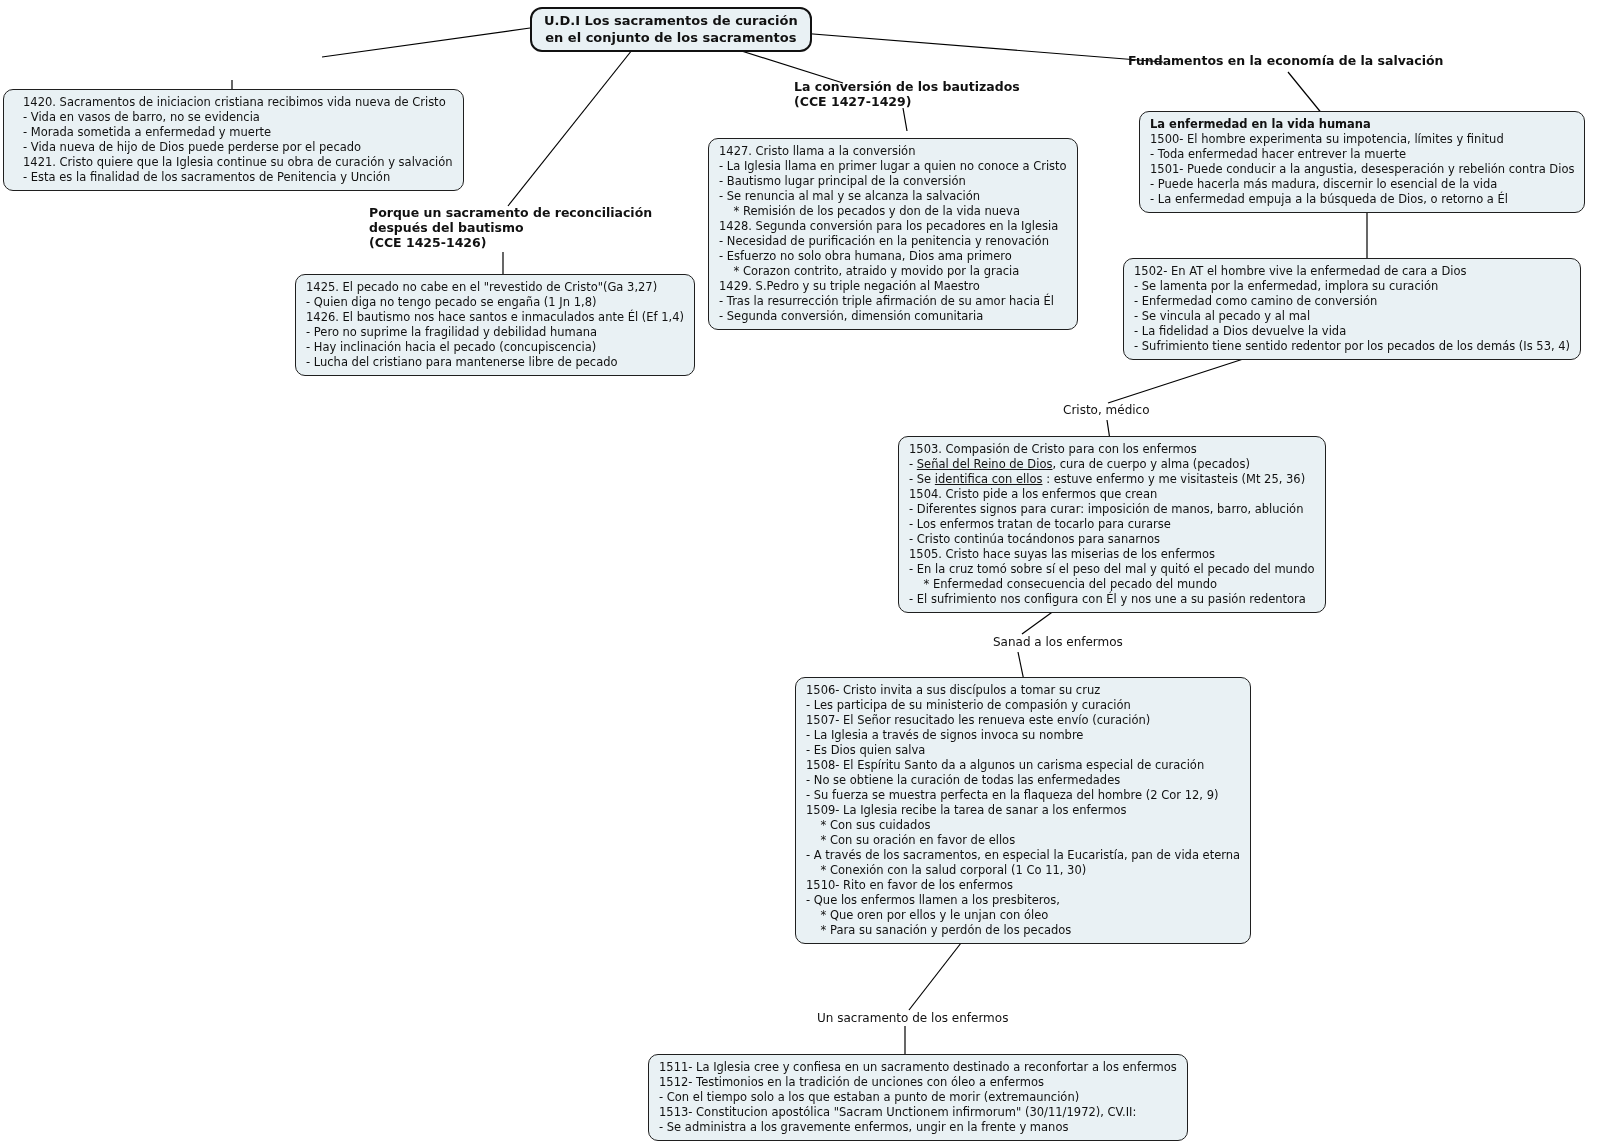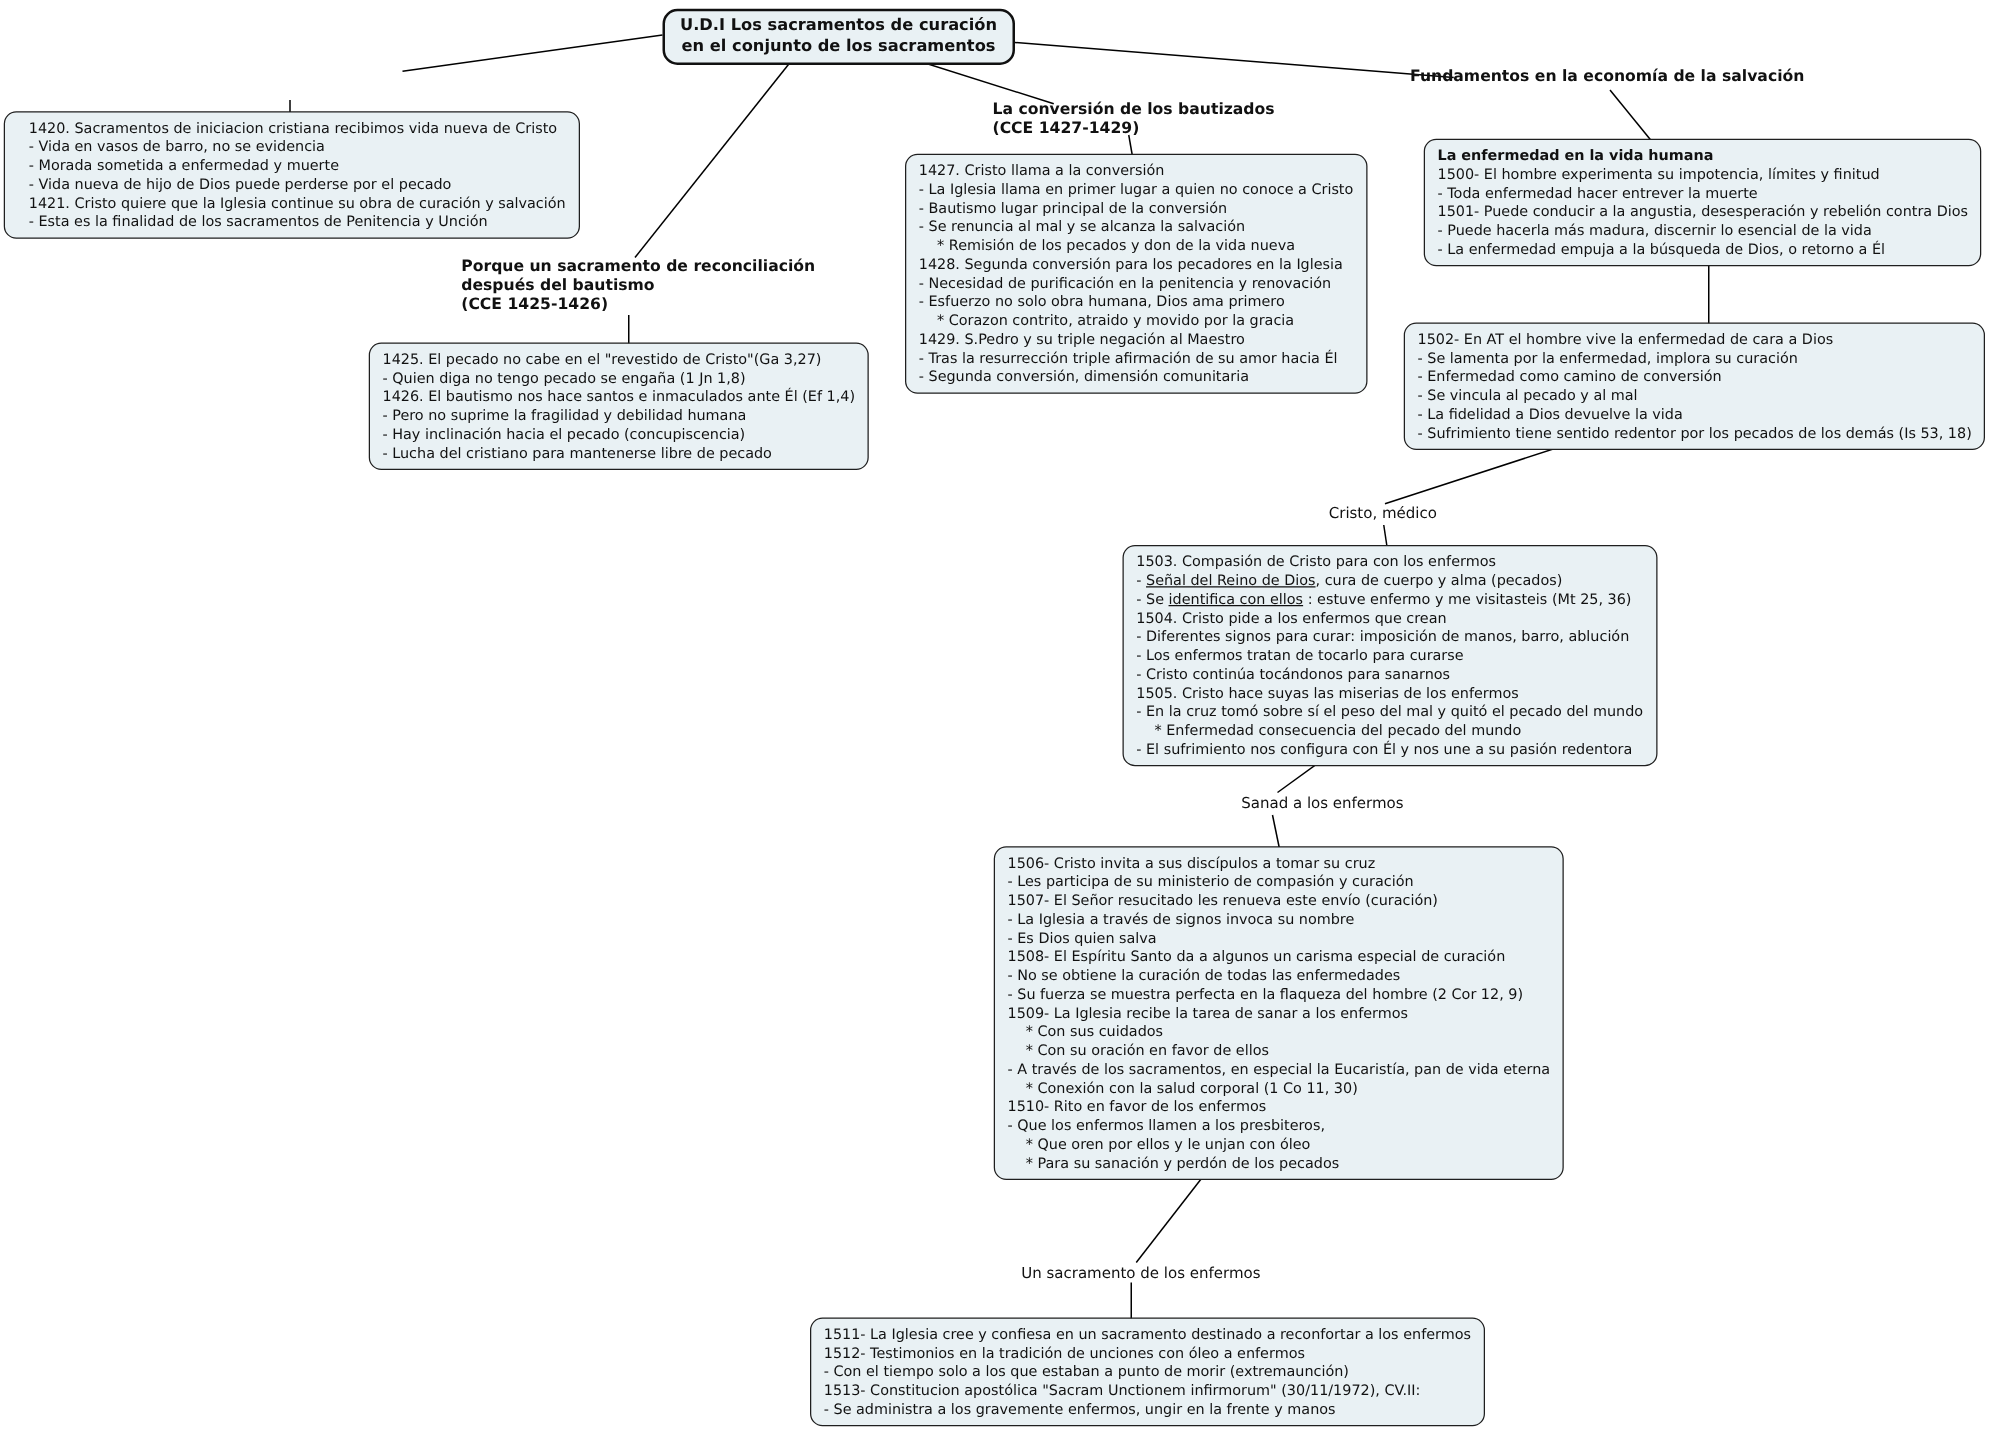--- a/index.html
+++ b/index.html
@@ -91,21 +91,21 @@
 <div class="node" style="left:295px; top:274px;">1425. El pecado no cabe en el "revestido de Cristo"(Ga 3,27)
 - Quien diga no tengo pecado se engaña (1 Jn 1,8)
 1426. El bautismo nos hace santos e inmaculados ante Él (Ef 1,4)
 - Pero no suprime la fragilidad y debilidad humana
 - Hay inclinación hacia el pecado (concupiscencia)
 - Lucha del cristiano para mantenerse libre de pecado</div>
 
 <div class="nlabel bold" style="left:794px; top:79px;">La conversión de los bautizados
 (CCE 1427-1429)</div>
 
-<div class="node" style="left:708px; top:123px;margin-left:16px;">1427. Cristo llama a la conversión
+<div class="node" style="left:708px; top:138px;">1427. Cristo llama a la conversión
 - La Iglesia llama en primer lugar a quien no conoce a Cristo
 - Bautismo lugar principal de la conversión
 - Se renuncia al mal y se alcanza la salvación
     * Remisión de los pecados y don de la vida nueva
 1428. Segunda conversión para los pecadores en la Iglesia
 - Necesidad de purificación en la penitencia y renovación
 - Esfuerzo no solo obra humana, Dios ama primero
     * Corazon contrito, atraido y movido por la gracia
 1429. S.Pedro y su triple negación al Maestro
 - Tras la resurrección triple afirmación de su amor hacia Él
@@ -120,21 +120,21 @@
 - Puede hacerla más madura, discernir lo esencial de la vida
 - La enfermedad empuja a la búsqueda de Dios, o retorno a Él</span></div>
 
 <div class="nlabel" style="left:1305px; top:229px;margin-top:36px;">El enfermo ante Dios</div>
 
 <div class="node" style="left:1123px; top:258px;">1502- En AT el hombre vive la enfermedad de cara a Dios
 - Se lamenta por la enfermedad, implora su curación
 - Enfermedad como camino de conversión
 - Se vincula al pecado y al mal
 - La fidelidad a Dios devuelve la vida
-- Sufrimiento tiene sentido redentor por los pecados de los demás (Is 53, 18)</div>
+- Sufrimiento tiene sentido redentor por los pecados de los demás (Is 53, 4)</div>
 
 <div class="nlabel" style="left:1063px; top:403px;">Cristo, médico</div>
 
 <div class="node" style="left:898px; top:436px;"><span>1503. Compasión de Cristo para con los enfermos
 - </span><span class="u">Señal del Reino de Dios</span><span>, cura de cuerpo y alma (pecados)
 - Se </span><span class="u">identifica con ellos</span><span> : estuve enfermo y me visitasteis (Mt 25, 36)
 1504. Cristo pide a los enfermos que crean
 - Diferentes signos para curar: imposición de manos, barro, ablución
 - Los enfermos tratan de tocarlo para curarse
 - Cristo continúa tocándonos para sanarnos

